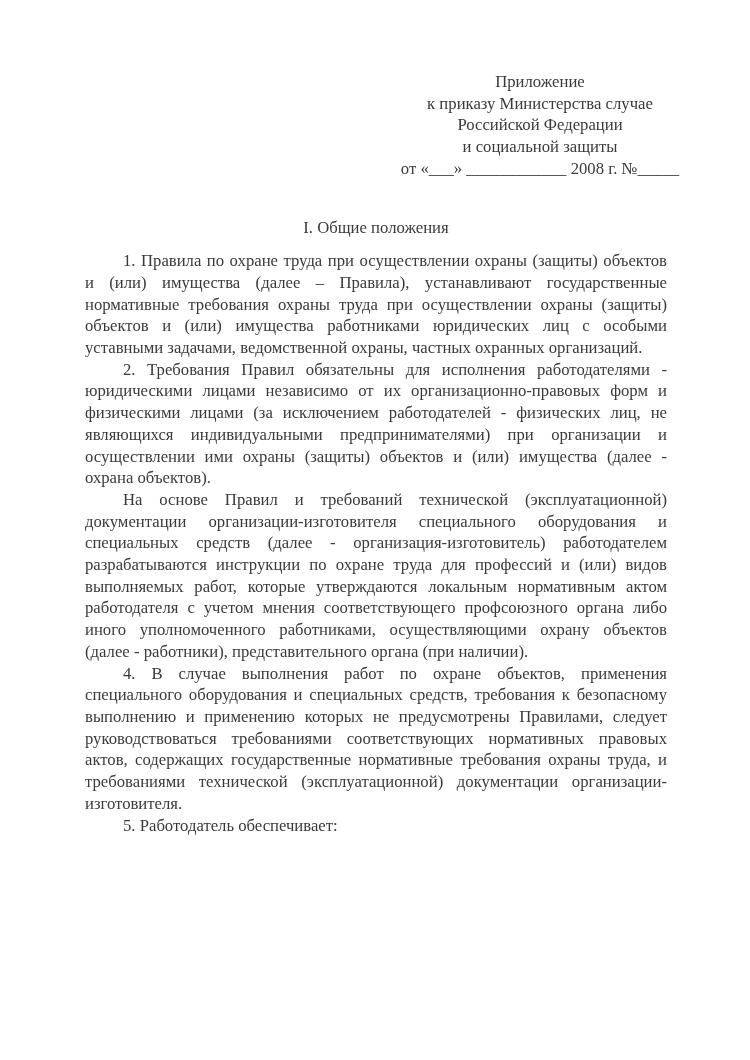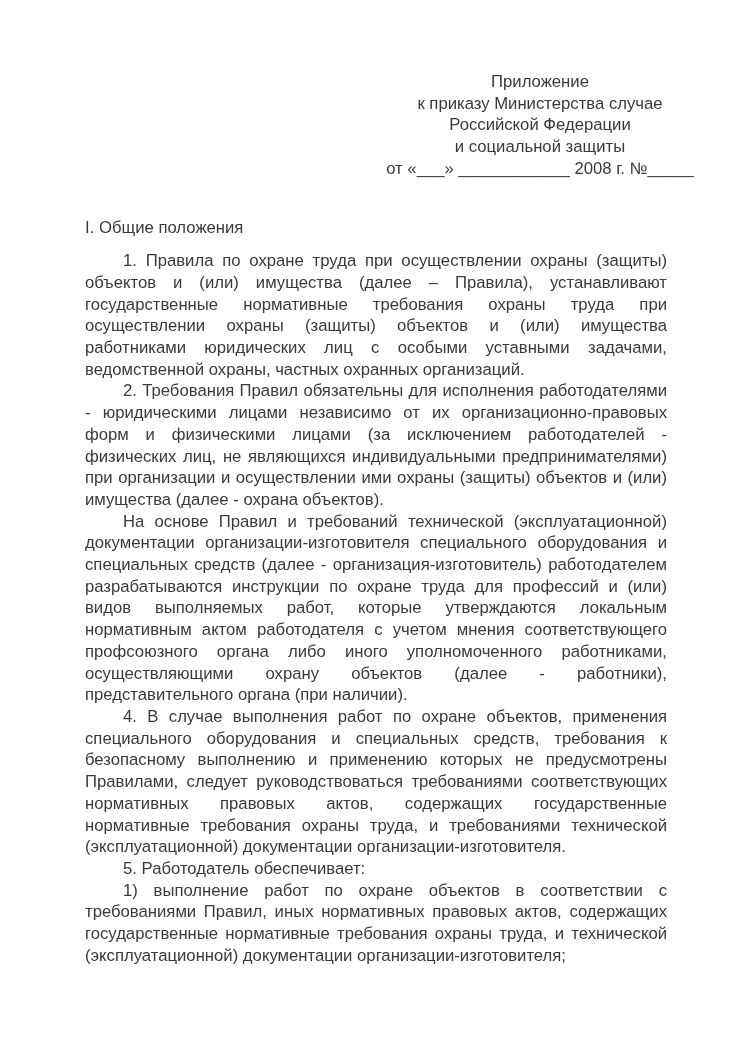--- a/index.html
+++ b/index.html
@@ -5,21 +5,21 @@
   html, body {
     margin: 0;
     padding: 0;
     background: #ffffff;
   }
   .page {
     position: relative;
     width: 750px;
     height: 1060px;
     background: #ffffff;
-    font-family: Liberation Sans, sans-serif;
+    font-family: Liberation Serif, serif;
     color: #3a3a3a;
     font-size: 16.7px;
     line-height: 21.7px;
     overflow: hidden;
     box-sizing: border-box;
   }
   .appendix {
     padding-top: 71px;
     margin-left: 385px;
     width: 310px;
@@ -31,21 +31,21 @@
   .content {
     margin-left: 85px;
     width: 582px;
   }
   .title {
     margin-top: 37px;
     text-align: center;
   }
   .heading {
     margin-top: 21.7px;
-    text-align: left;
+    text-align: center;
   }
   .paragraphs {
     margin-top: 12px;
   }
   .paragraphs p {
     margin: 0;
     text-indent: 38px;
     text-align: justify;
   }
 </style>
@@ -68,18 +68,17 @@
     </div>
 
     <div class="heading">I. Общие положения</div>
 
     <div class="paragraphs">
       <p>1. Правила по охране труда при осуществлении охраны (защиты) объектов и (или) имущества (далее – Правила), устанавливают государственные нормативные требования охраны труда при осуществлении охраны (защиты) объектов и (или) имущества работниками юридических лиц с особыми уставными задачами, ведомственной охраны, частных охранных организаций.</p>
       <p>2. Требования Правил обязательны для исполнения работодателями - юридическими лицами независимо от их организационно-правовых форм и физическими лицами (за исключением работодателей - физических лиц, не являющихся индивидуальными предпринимателями) при организации и осуществлении ими охраны (защиты) объектов и (или) имущества (далее - охрана объектов).</p>
       <p>На основе Правил и требований технической (эксплуатационной) документации организации-изготовителя специального оборудования и специальных средств (далее - организация-изготовитель) работодателем разрабатываются инструкции по охране труда для профессий и (или) видов выполняемых работ, которые утверждаются локальным нормативным актом работодателя с учетом мнения соответствующего профсоюзного органа либо иного уполномоченного работниками, осуществляющими охрану объектов (далее - работники), представительного органа (при наличии).</p>
       <p>4. В случае выполнения работ по охране объектов, применения специального оборудования и специальных средств, требования к безопасному выполнению и применению которых не предусмотрены Правилами, следует руководствоваться требованиями соответствующих нормативных правовых актов, содержащих государственные нормативные требования охраны труда, и требованиями технической (эксплуатационной) документации организации-изготовителя.</p>
       <p>5. Работодатель обеспечивает:</p>
-      <p>1) выполнение работ по охране объектов в соответствии с требованиями Правил, иных нормативных правовых актов, содержащих государственные нормативные требования охраны труда, и технической (эксплуатационной) документации организации-изготовителя;</p>
     </div>
 
   </div>
 
 </div>
 
 </body></html>

